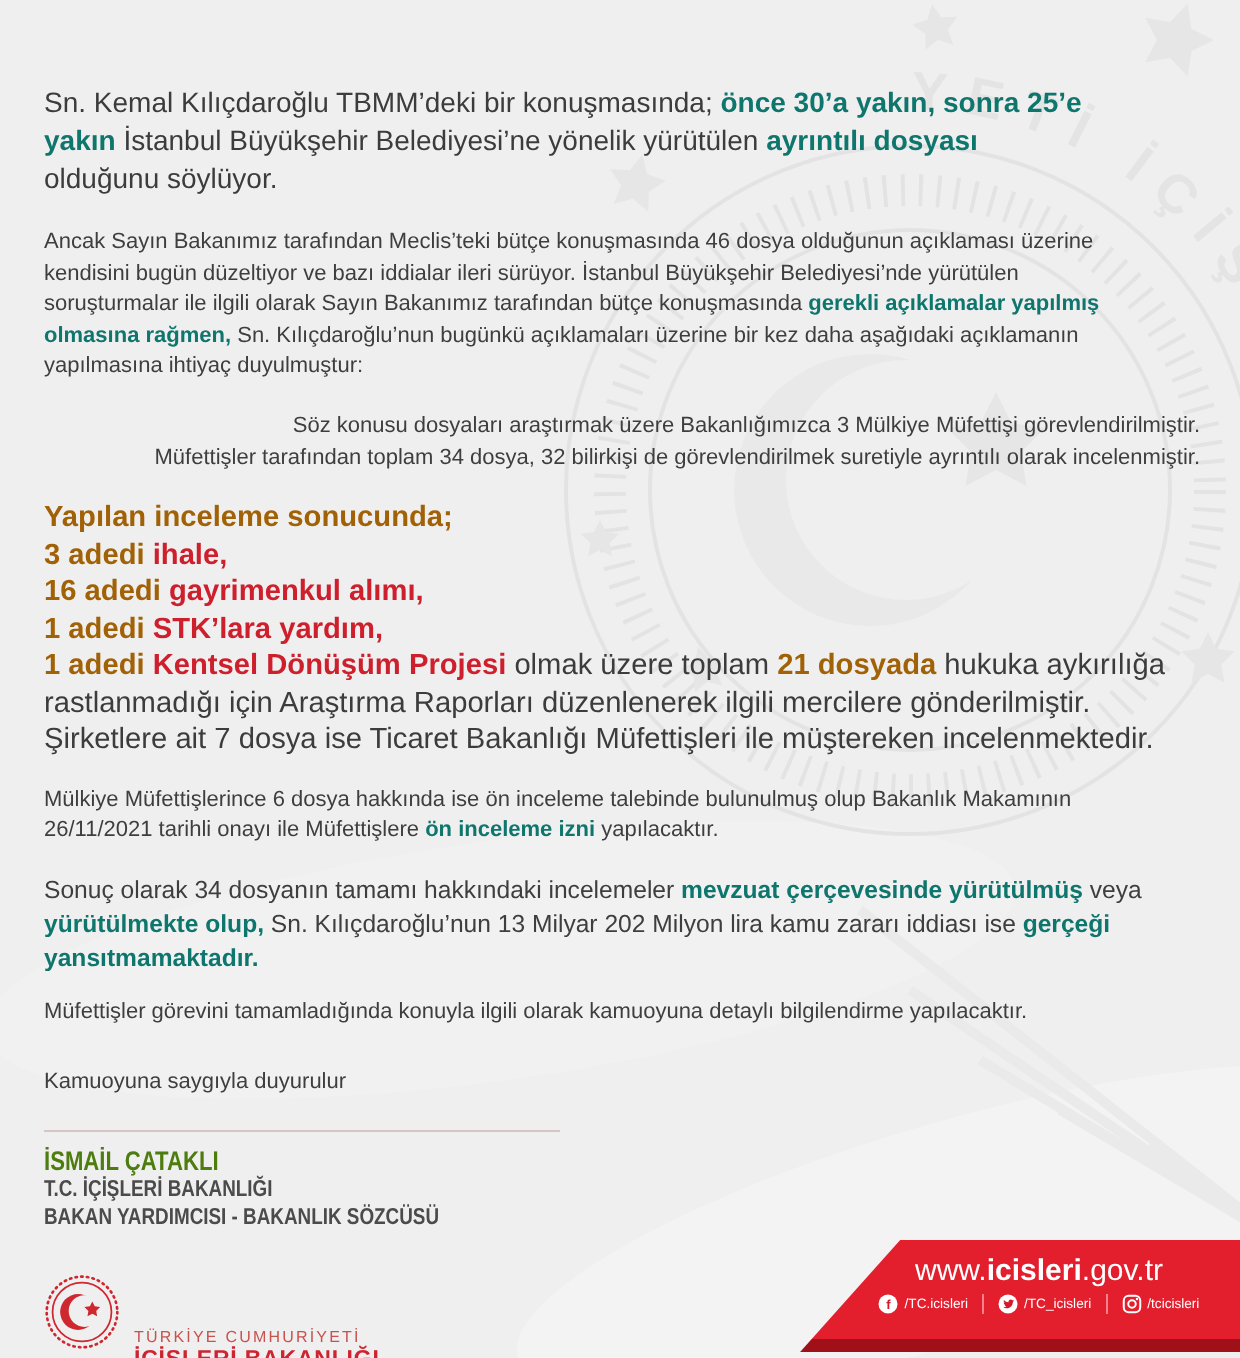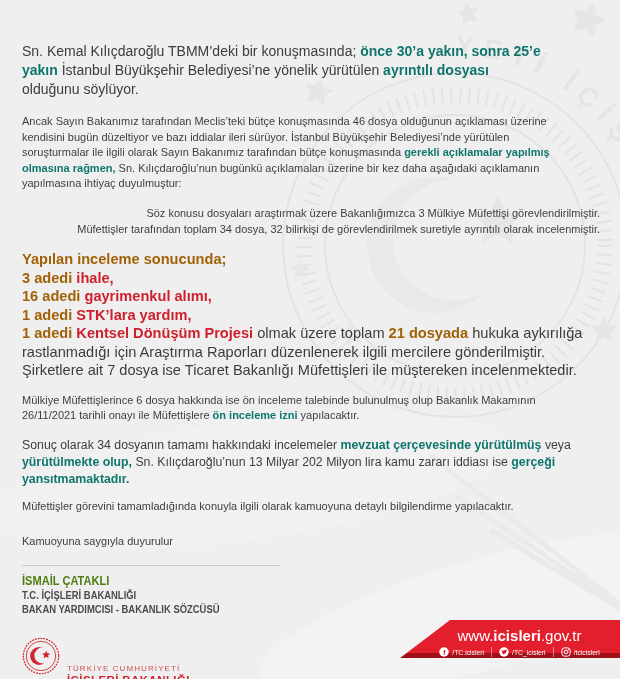--- a/index.html
+++ b/index.html
@@ -32,21 +32,21 @@
   .sig{margin-top:7px;}
   .cond{display:inline-block;transform:scaleX(0.82);transform-origin:0 50%;white-space:nowrap;}
   .sig-name{font-size:13.5px;font-weight:700;color:#4d7c0f;line-height:15px;}
   .sig-org,.sig-title{font-size:11.5px;font-weight:700;color:#4c4b4b;line-height:14px;}
   
   .footer-left{position:absolute;left:22px;top:624px;display:flex;align-items:center;z-index:2;}
   .brand-text{margin-left:7px;margin-top:40px;}
   .brand-line1{font-size:8px;letter-spacing:1.1px;color:#c9514e;line-height:10px;}
   .brand-line2{font-size:11.5px;font-weight:700;letter-spacing:0.4px;color:#ce2430;line-height:13px;text-align:center;}
   .banner{
-    position:absolute;left:385px;top:620px;width:235px;height:38px;z-index:2;
+    position:absolute;left:385px;top:620px;width:235px;height:56px;z-index:2;
     clip-path:polygon(27.7% 0,100% 0,100% 100%,6.4% 100%);
     background:linear-gradient(180deg,#e31e2d 0%,#e31e2d 88%,#a01018 88%,#a01018 100%);
     color:#fff;
   }
   .banner-url{margin-top:7px;padding-left:34px;text-align:center;font-size:15px;}
   .banner-url .ub{font-weight:700;}
   .social-row{display:flex;justify-content:center;align-items:center;margin-top:3px;padding-left:34px;}
   .social-item{display:flex;align-items:center;gap:3px;padding:0 7px;font-size:6.8px;color:#fff;}
   .social-item + .social-item{border-left:1px solid rgba(255,255,255,0.45);}
   .social-item svg{display:block;}

